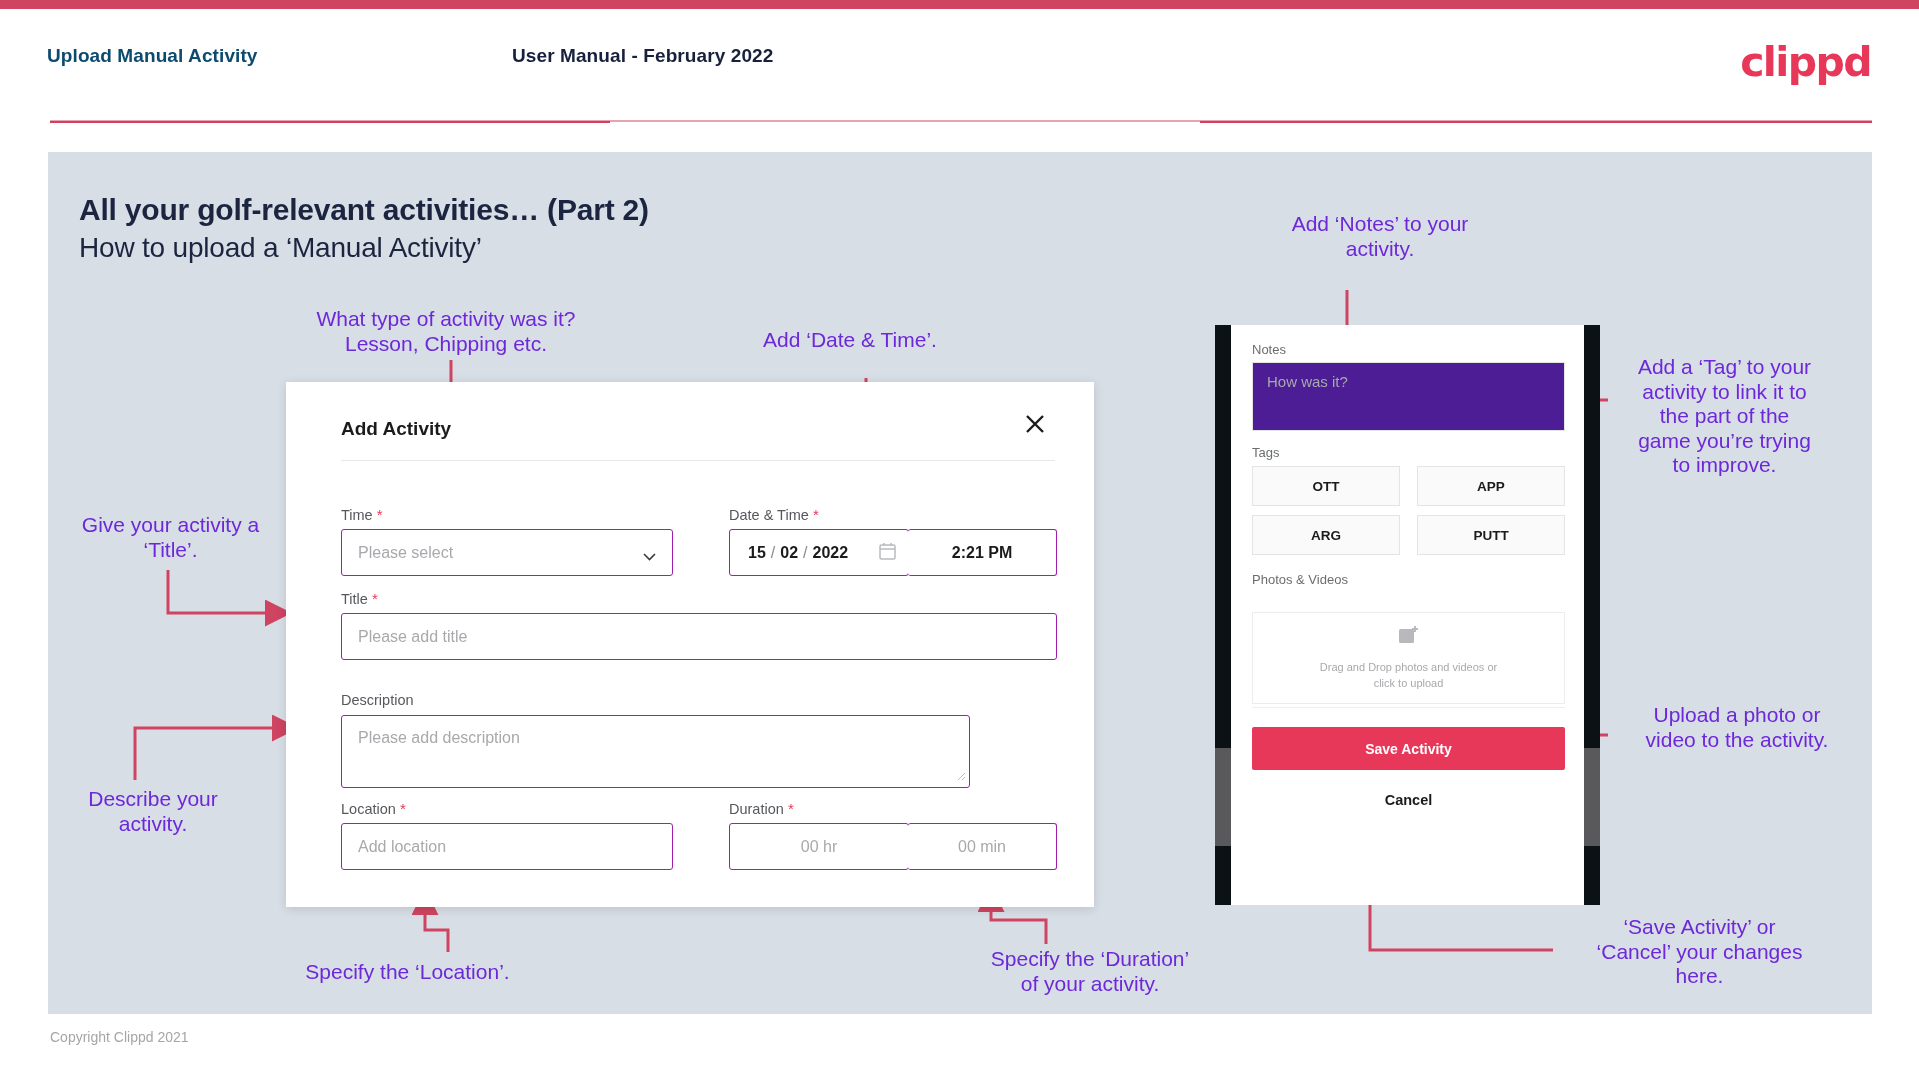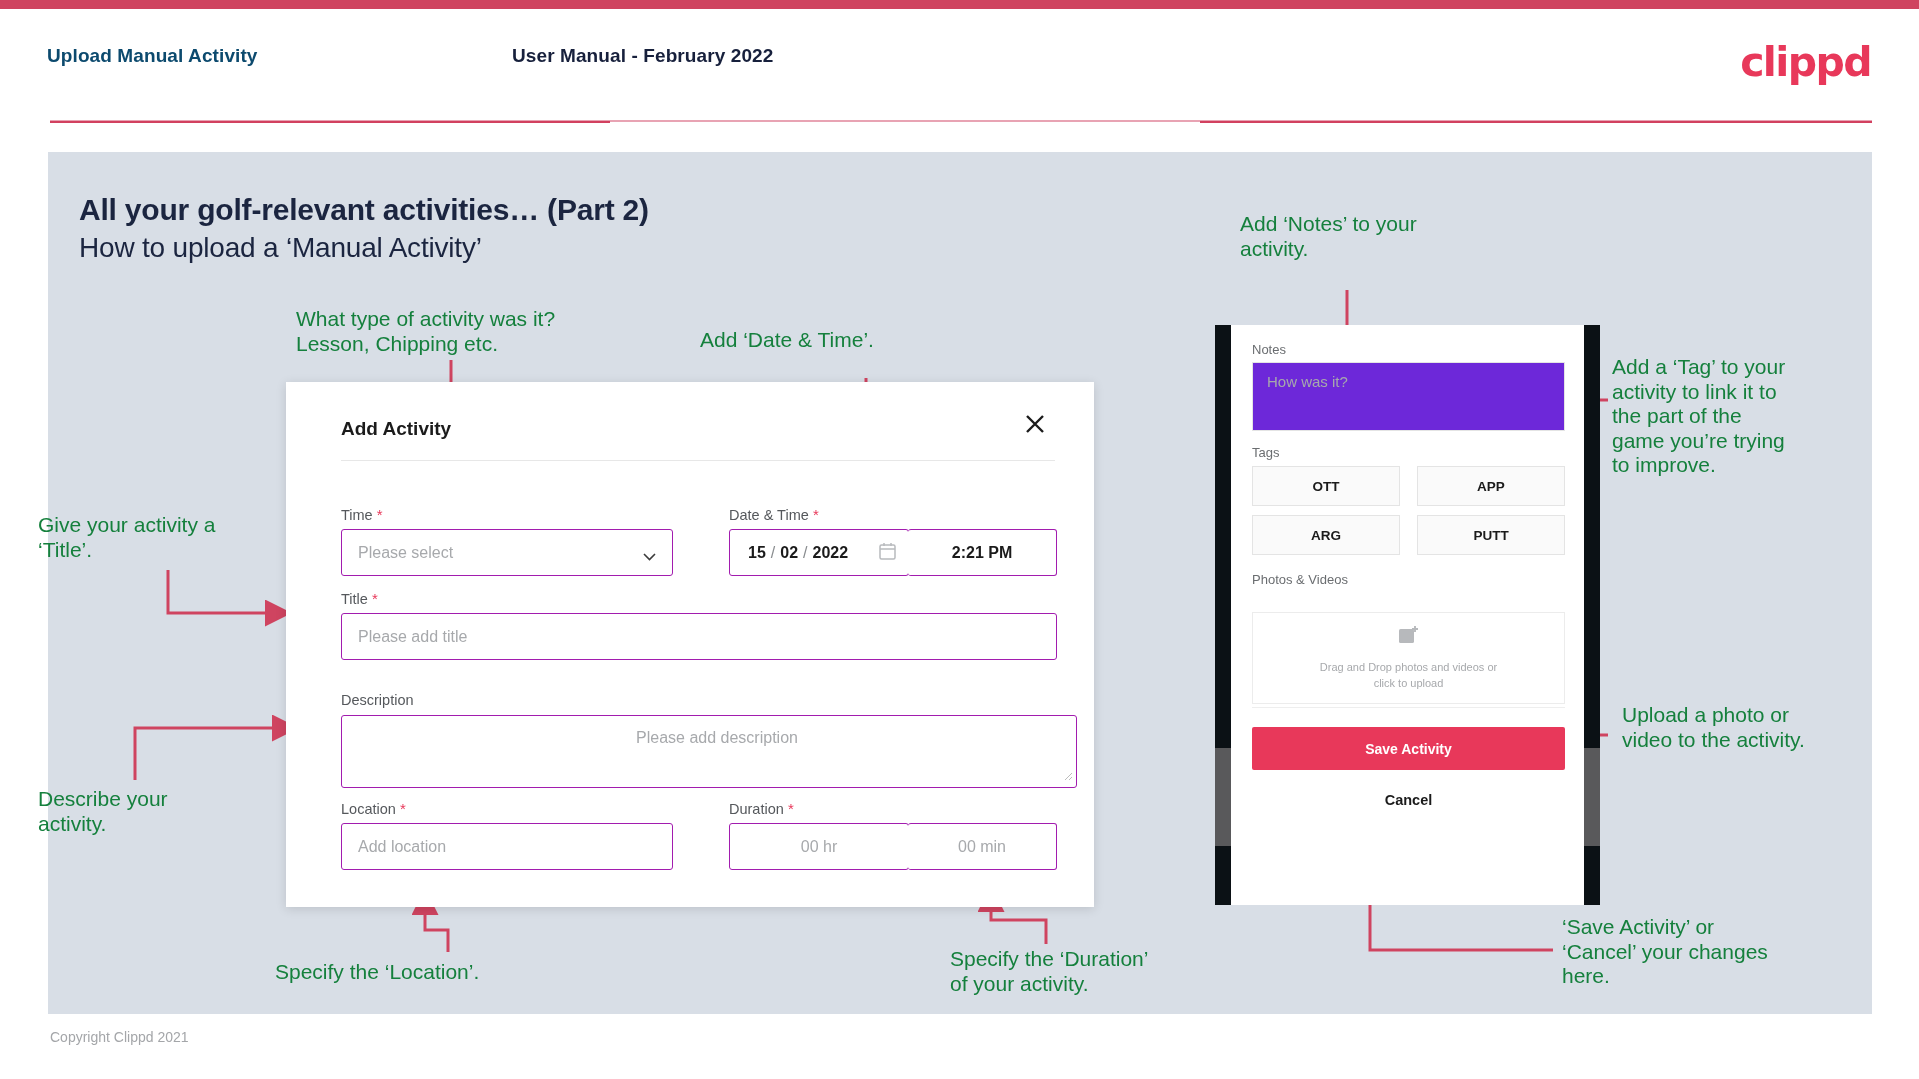--- a/index.html
+++ b/index.html
@@ -49,22 +49,22 @@
     font-size: 30px; font-weight: 700; color: #1b2540; letter-spacing: -.2px;
   }
   .title-sub {
     position: absolute; left: 79px; top: 232px;
     font-size: 28px; font-weight: 400; color: #1b2540; letter-spacing: -.2px;
   }
 
   
   .anno {
     position: absolute;
-    color: #15803d; font-size: 21px; line-height: 1.17;
-    white-space: pre-line;
+    color: #6d28d9; font-size: 21px; line-height: 1.17;
+    text-align: center; white-space: pre-line;
   }
 
   
   .overlay { position: absolute; left: 0; top: 0; width: 1919px; height: 1079px;
              pointer-events: none; }
 
   
   .dialog {
     position: absolute; left: 286px; top: 382px; width: 808px; height: 525px;
     background: #ffffff; box-shadow: 0 2px 10px rgba(0,0,0,.13);
@@ -112,21 +112,21 @@
   .bezel-l .gray, .bezel-r .gray {
     position: absolute; left: 0; top: 423px; width: 16px; height: 98px;
     background: #59595b;
   }
   .phone-screen {
     position: absolute; left: 16px; top: 0; width: 353px; height: 580px;
     background: #ffffff;
   }
   .pl { position: absolute; font-size: 13px; color: #6a6d70; }
   .pbox {
-    position: absolute; border: 1px solid #e4e4e4; background: #6d28d9;
+    position: absolute; border: 1px solid #e4e4e4; background: #4c1d95;
   }
   .pph { font-size: 15px; color: #a7a9ac; padding: 10px 0 0 14px; }
   .tag {
     position: absolute; border: 1px solid #e4e4e4; background: #fafafa;
     display: flex; align-items: center; justify-content: center;
     font-size: 13.5px; font-weight: 700; color: #1b1b1b; cursor: pointer;
   }
   .dropzone {
     position: absolute; border: 1px solid #ececec; background: #fff;
     display: flex; flex-direction: column; align-items: center;
@@ -274,21 +274,21 @@
     </div>
 
     <div class="fld-label" style="left:55px; top:208px;">
       <span>Title</span><span class="req"> *</span>
     </div>
     <div class="input-box" style="left:55px; top:231px; width:716px; height:47px;">
       <span class="ph">Please add title</span>
     </div>
 
     <div class="fld-label" style="left:55px; top:310px;">Description</div>
-    <div class="input-box" style="left:55px; top:333px; width:736px; height:73px; align-items:flex-start; padding-top:13px;justify-content:center;">
+    <div class="input-box" style="left:55px; top:333px; width:629px; height:73px; align-items:flex-start; padding-top:13px;">
       <span class="ph">Please add description</span>
       <span style="position:absolute; right:3px; bottom:2px;">
         <svg width="10" height="10" viewBox="0 0 10 10">
             <path d="M9,2 L2,9 M9,6 L6,9" stroke="#bdbdbd" stroke-width="1"></path>
           </svg>
       </span>
     </div>
 
     <div class="fld-label" style="left:55px; top:418px;">
       <span>Location</span><span class="req"> *</span>

